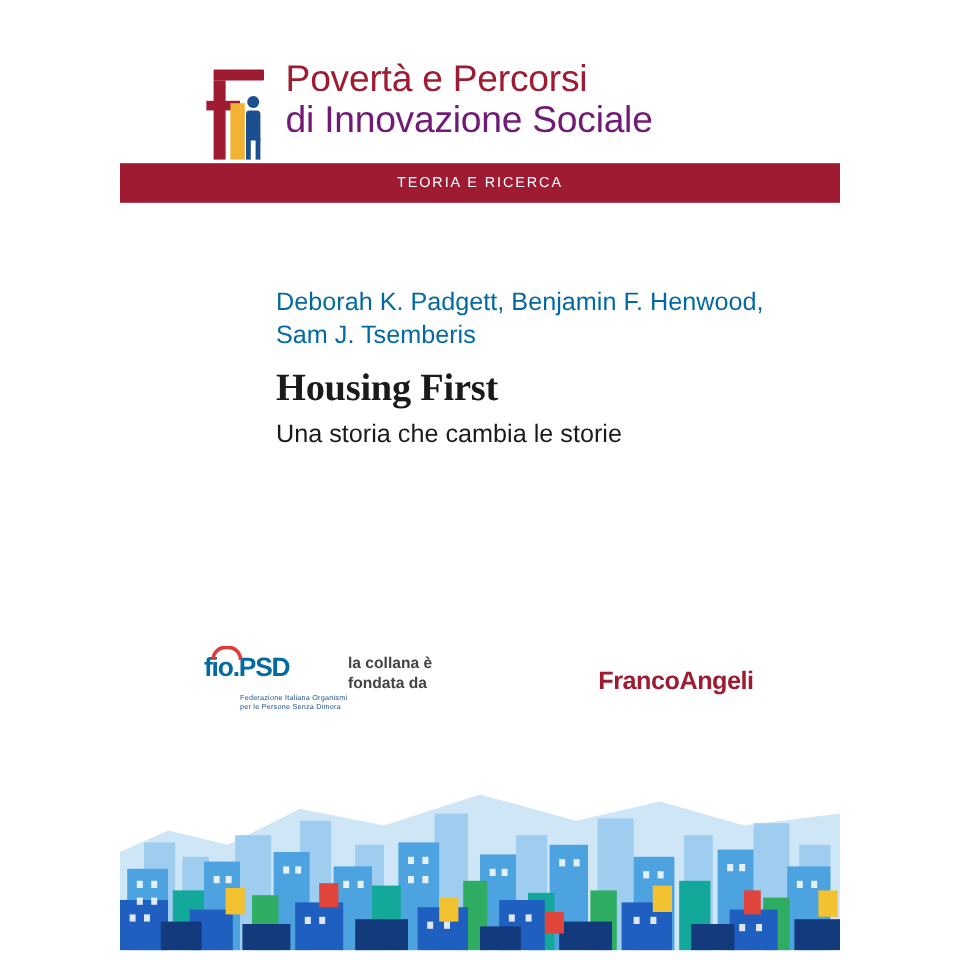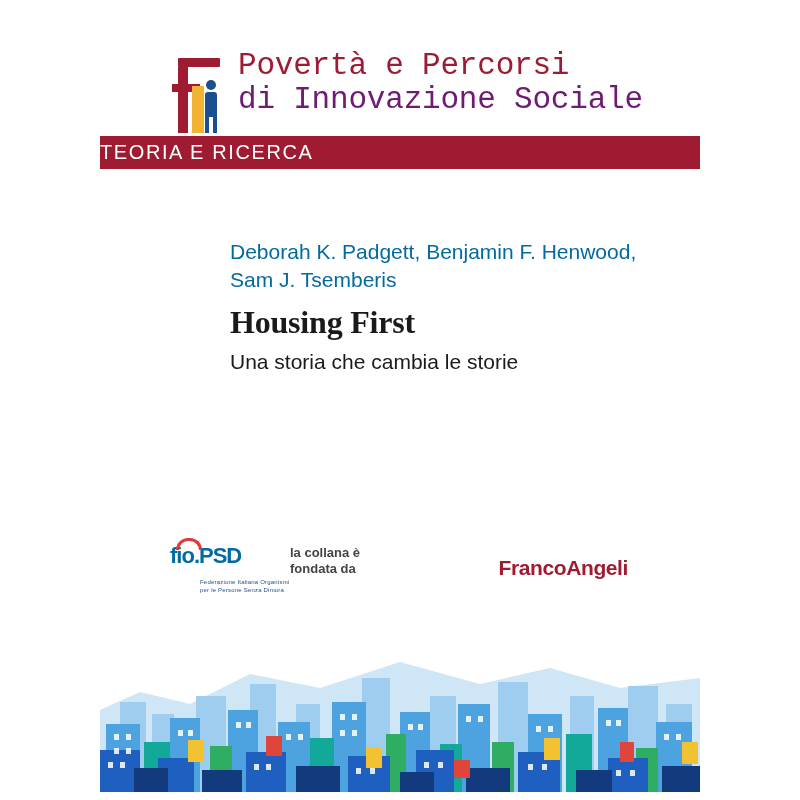--- a/index.html
+++ b/index.html
@@ -113,21 +113,20 @@
     position: absolute;
     left: 41px;
     top: 57px;
     width: 4px;
     height: 18px;
     background: #1c4f8f;
   }
 
   .series-titles {
     margin-left: 14px;
-    font-family: Liberation Mono, monospace;
   }
   .series-line-1 {
     font-size: 31px;
     color: #9e1b32;
     line-height: 1.06;
     white-space: nowrap;
     letter-spacing: -0.2px;
   }
   .series-line-2 {
     font-size: 31px;
@@ -144,23 +143,23 @@
     height: 33px;
     background: #9e1b32;
   }
   .series-band-text {
     position: absolute;
     left: 0;
     top: 0;
     width: 600px;
     height: 33px;
     line-height: 33px;
-    text-align: left;
+    text-align: center;
     color: #ffffff;
-    font-size: 20px;
+    font-size: 12px;
     letter-spacing: 1.6px;
   }
 
   
   .authors {
     position: absolute;
     left: 130px;
     top: 230px;
     width: 460px;
     font-size: 21px;

